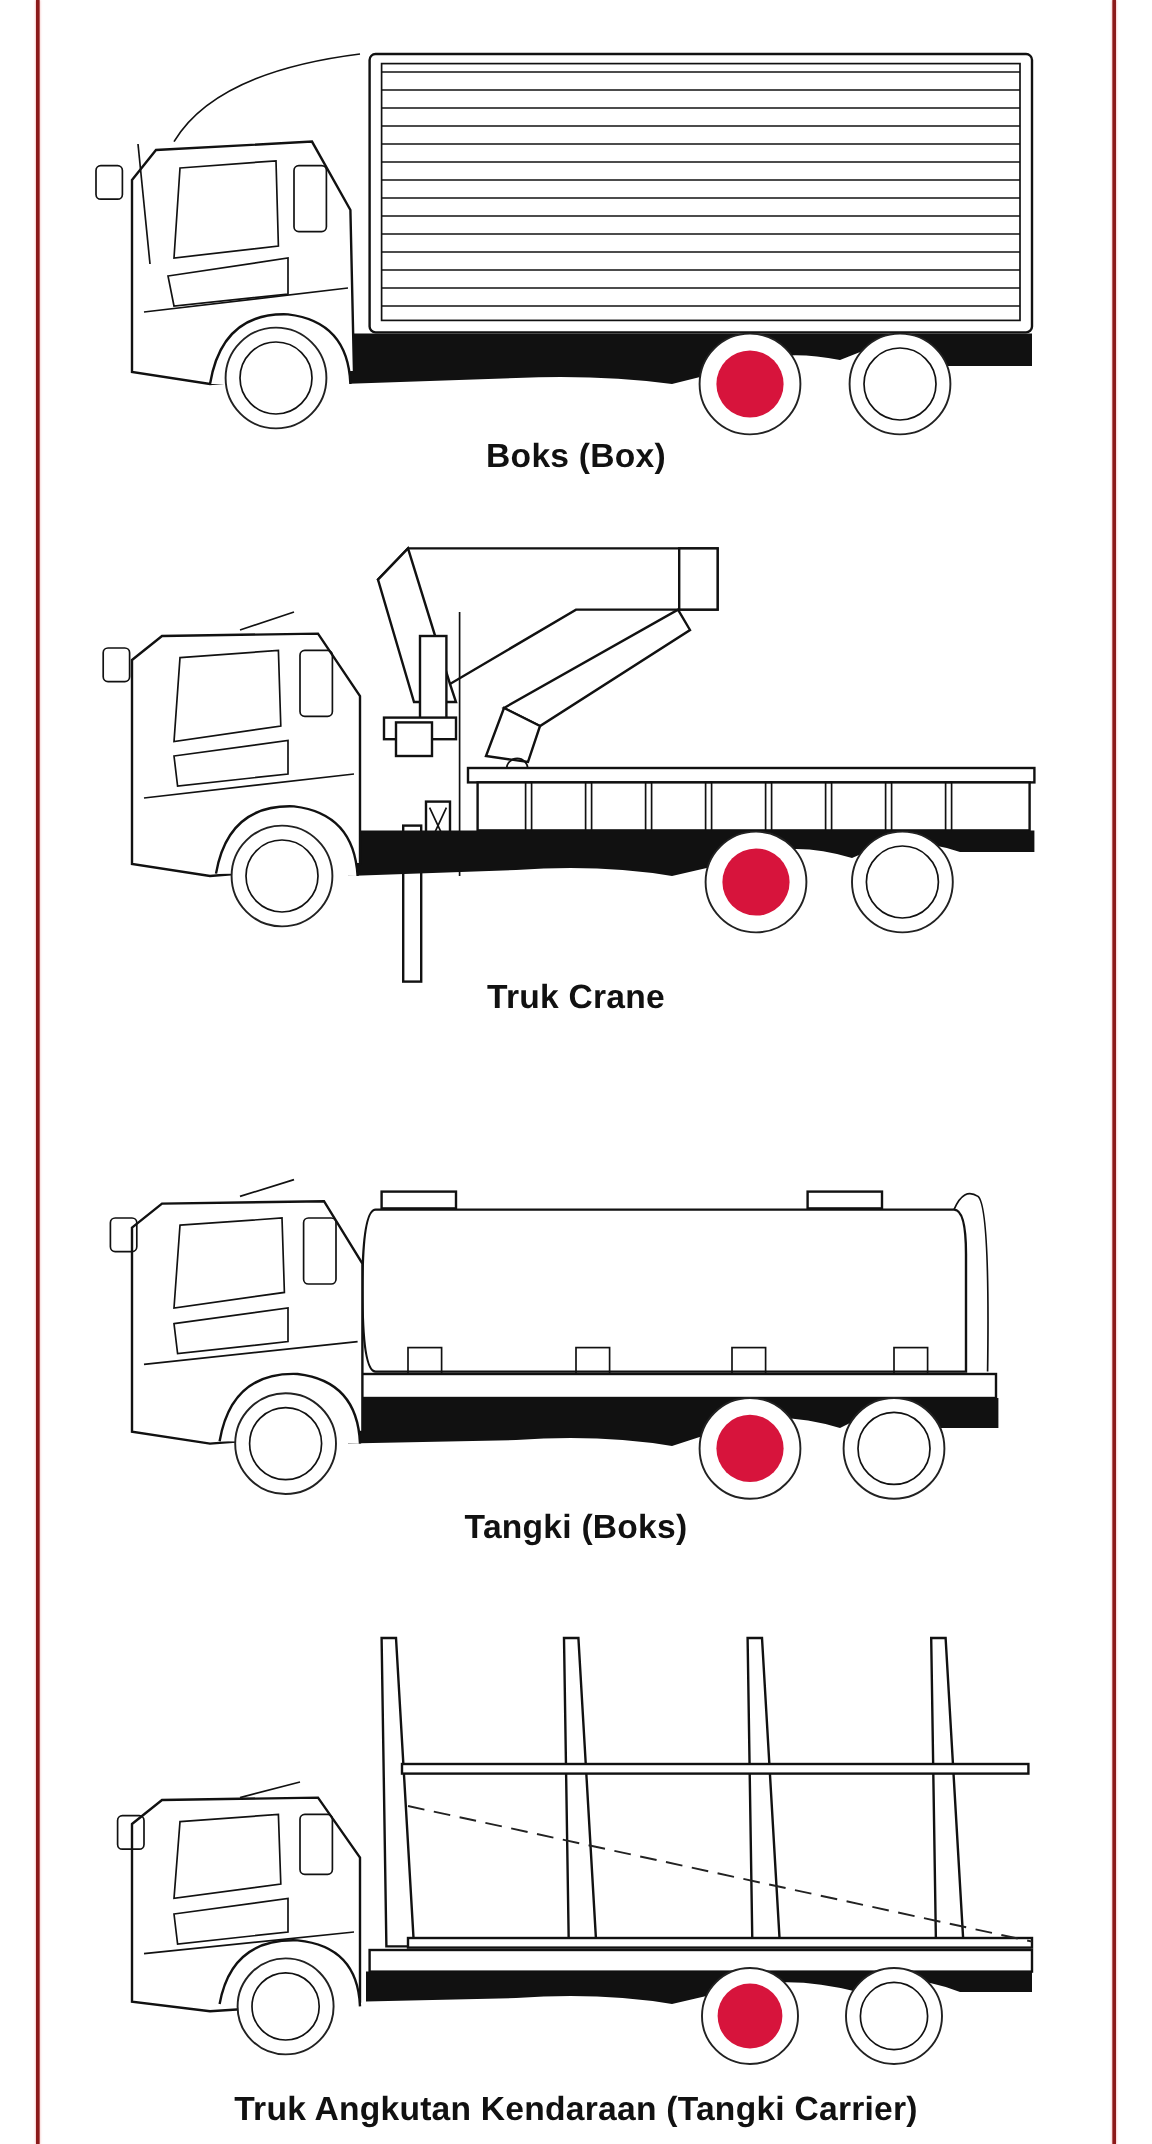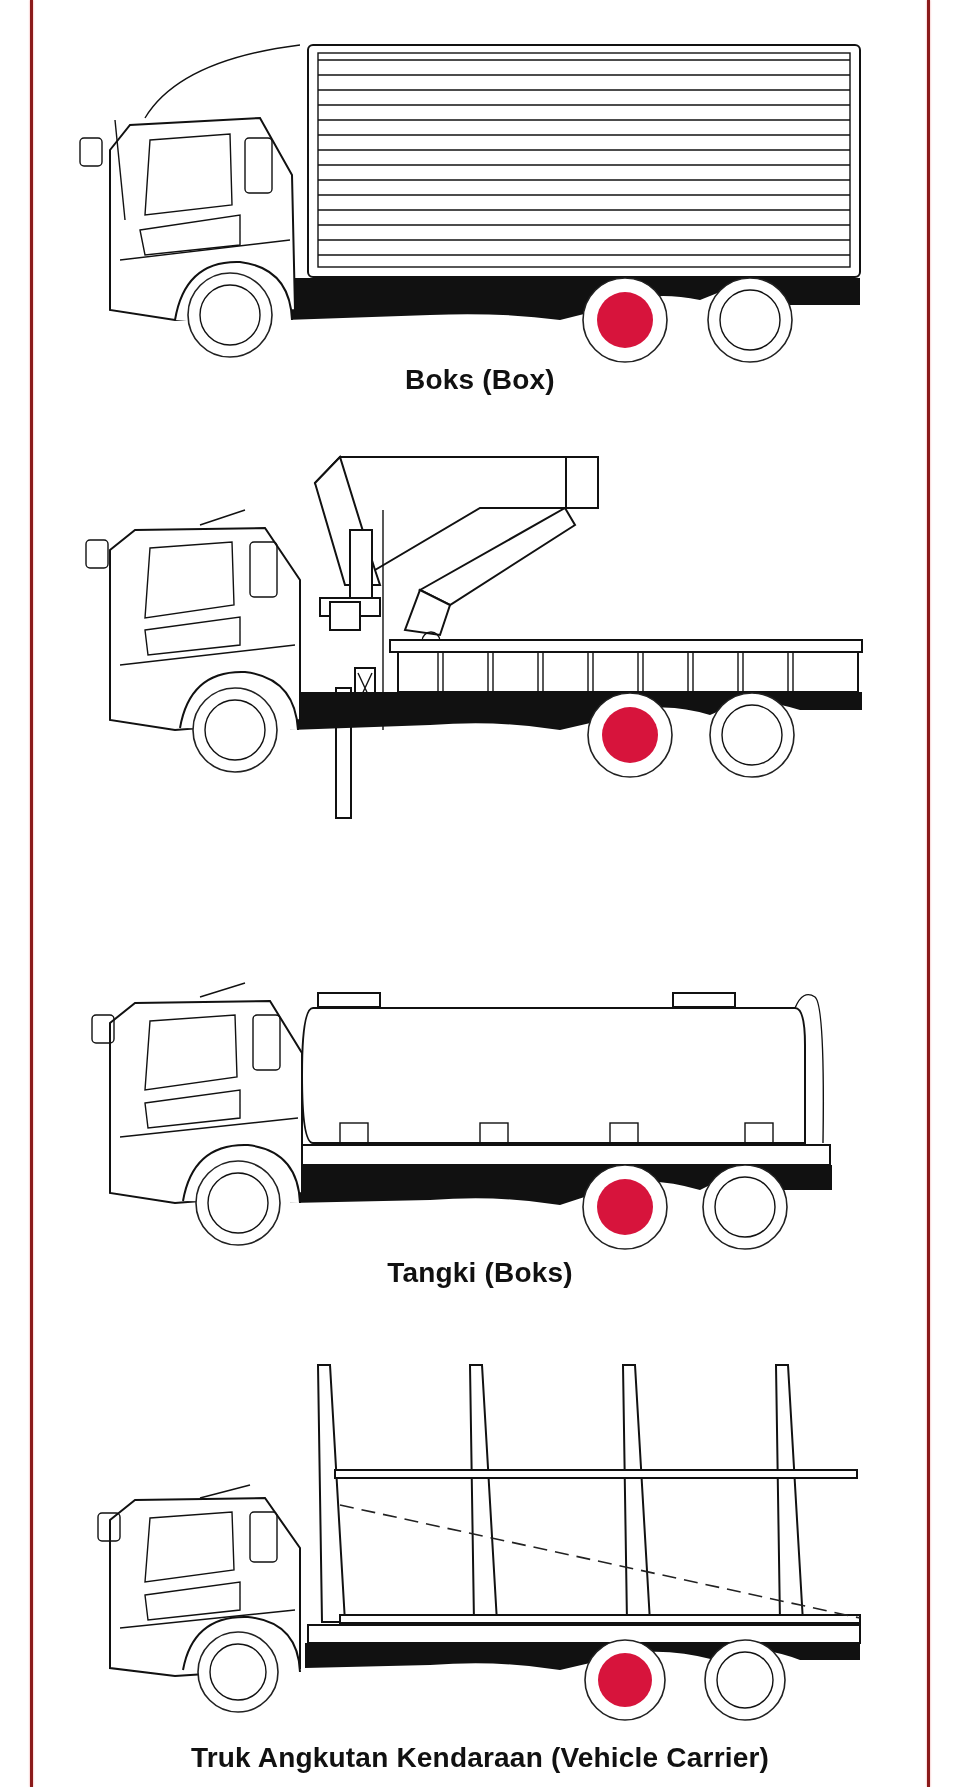--- a/index.html
+++ b/index.html
@@ -111,20 +111,21 @@
     <line class="thin" x1="200" y1="95" x2="245" y2="80"></line>
 
     <path class="ln" d="M180 298 Q190 240 245 242 Q295 248 298 300"></path>
     <circle class="tyre" cx="235" cy="300" r="42"></circle>
     <circle class="thin" cx="235" cy="300" r="30"></circle>
     <circle class="tyre" cx="630" cy="305" r="42"></circle>
     <circle class="hub" cx="630" cy="305" r="28" style="fill:#d7143c"></circle>
     <circle class="tyre" cx="752" cy="305" r="42"></circle>
     <circle class="thin" cx="752" cy="305" r="30"></circle>
   </svg>
+  <div class="caption" style="top:385px;">Truk Crane</div>
 </section>
 
 <section class="truck-panel" style="top:975px;height:340px;">
   <svg class="truck-svg" width="960" height="340">
 
     <rect class="ln" x="318" y="18" width="62" height="14"></rect>
     <rect class="ln" x="673" y="18" width="62" height="14"></rect>
     <path class="ln" d="M313 33 L795 33 Q805 33 805 70 L805 168 L313 168 Q302 168 302 100 Q302 33 313 33 Z"></path>
     <path class="thin" d="M795 33 Q803 14 815 22 Q825 30 823 168"></path>
     <g>
@@ -180,14 +181,14 @@
     <line class="thin" x1="200" y1="148" x2="250" y2="135"></line>
 
     <path class="ln" d="M183 320 Q193 265 248 267 Q298 272 300 322"></path>
     <circle class="tyre" cx="238" cy="322" r="40"></circle>
     <circle class="thin" cx="238" cy="322" r="28"></circle>
     <circle class="tyre" cx="625" cy="330" r="40"></circle>
     <circle class="hub" cx="625" cy="330" r="27" style="fill:#d7143c"></circle>
     <circle class="tyre" cx="745" cy="330" r="40"></circle>
     <circle class="thin" cx="745" cy="330" r="28"></circle>
   </svg>
-  <div class="caption" style="top:392px;">Truk Angkutan Kendaraan (Vehicle Carrier)</div>
+  <div class="caption" style="top:392px;">Truk Angkutan Kendaraan (Tangki Carrier)</div>
 </section>
 
 </body></html>

